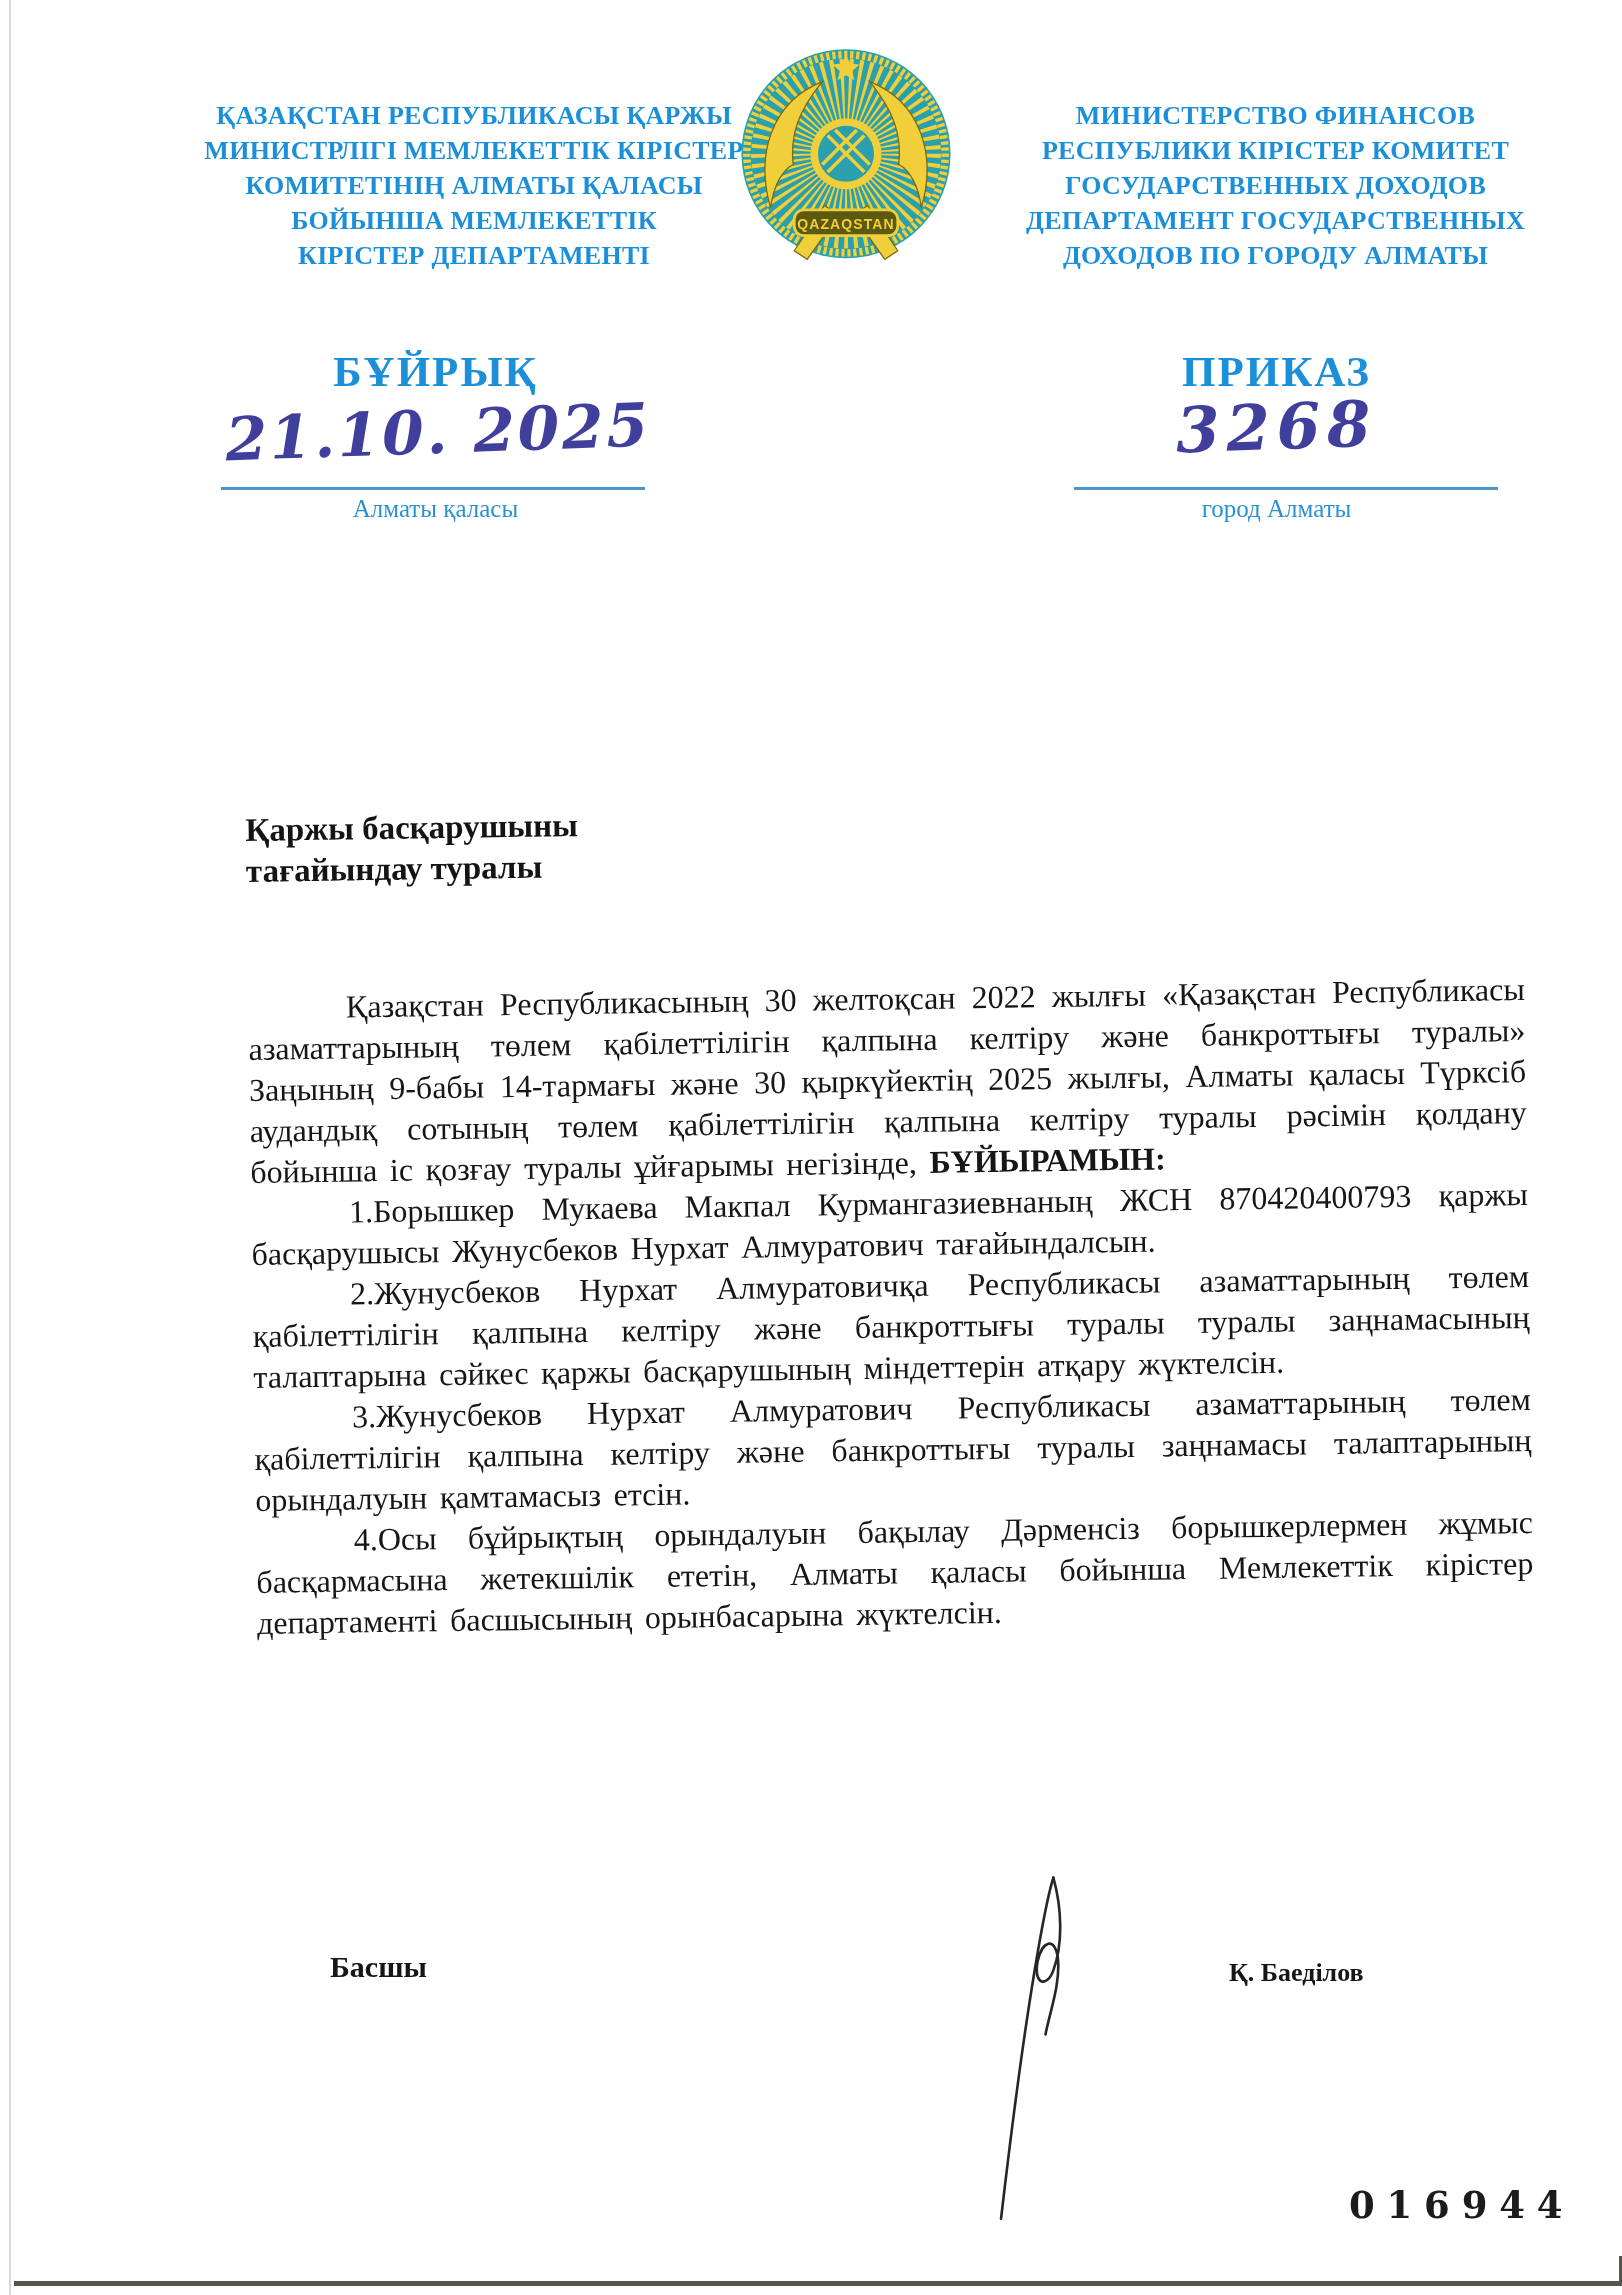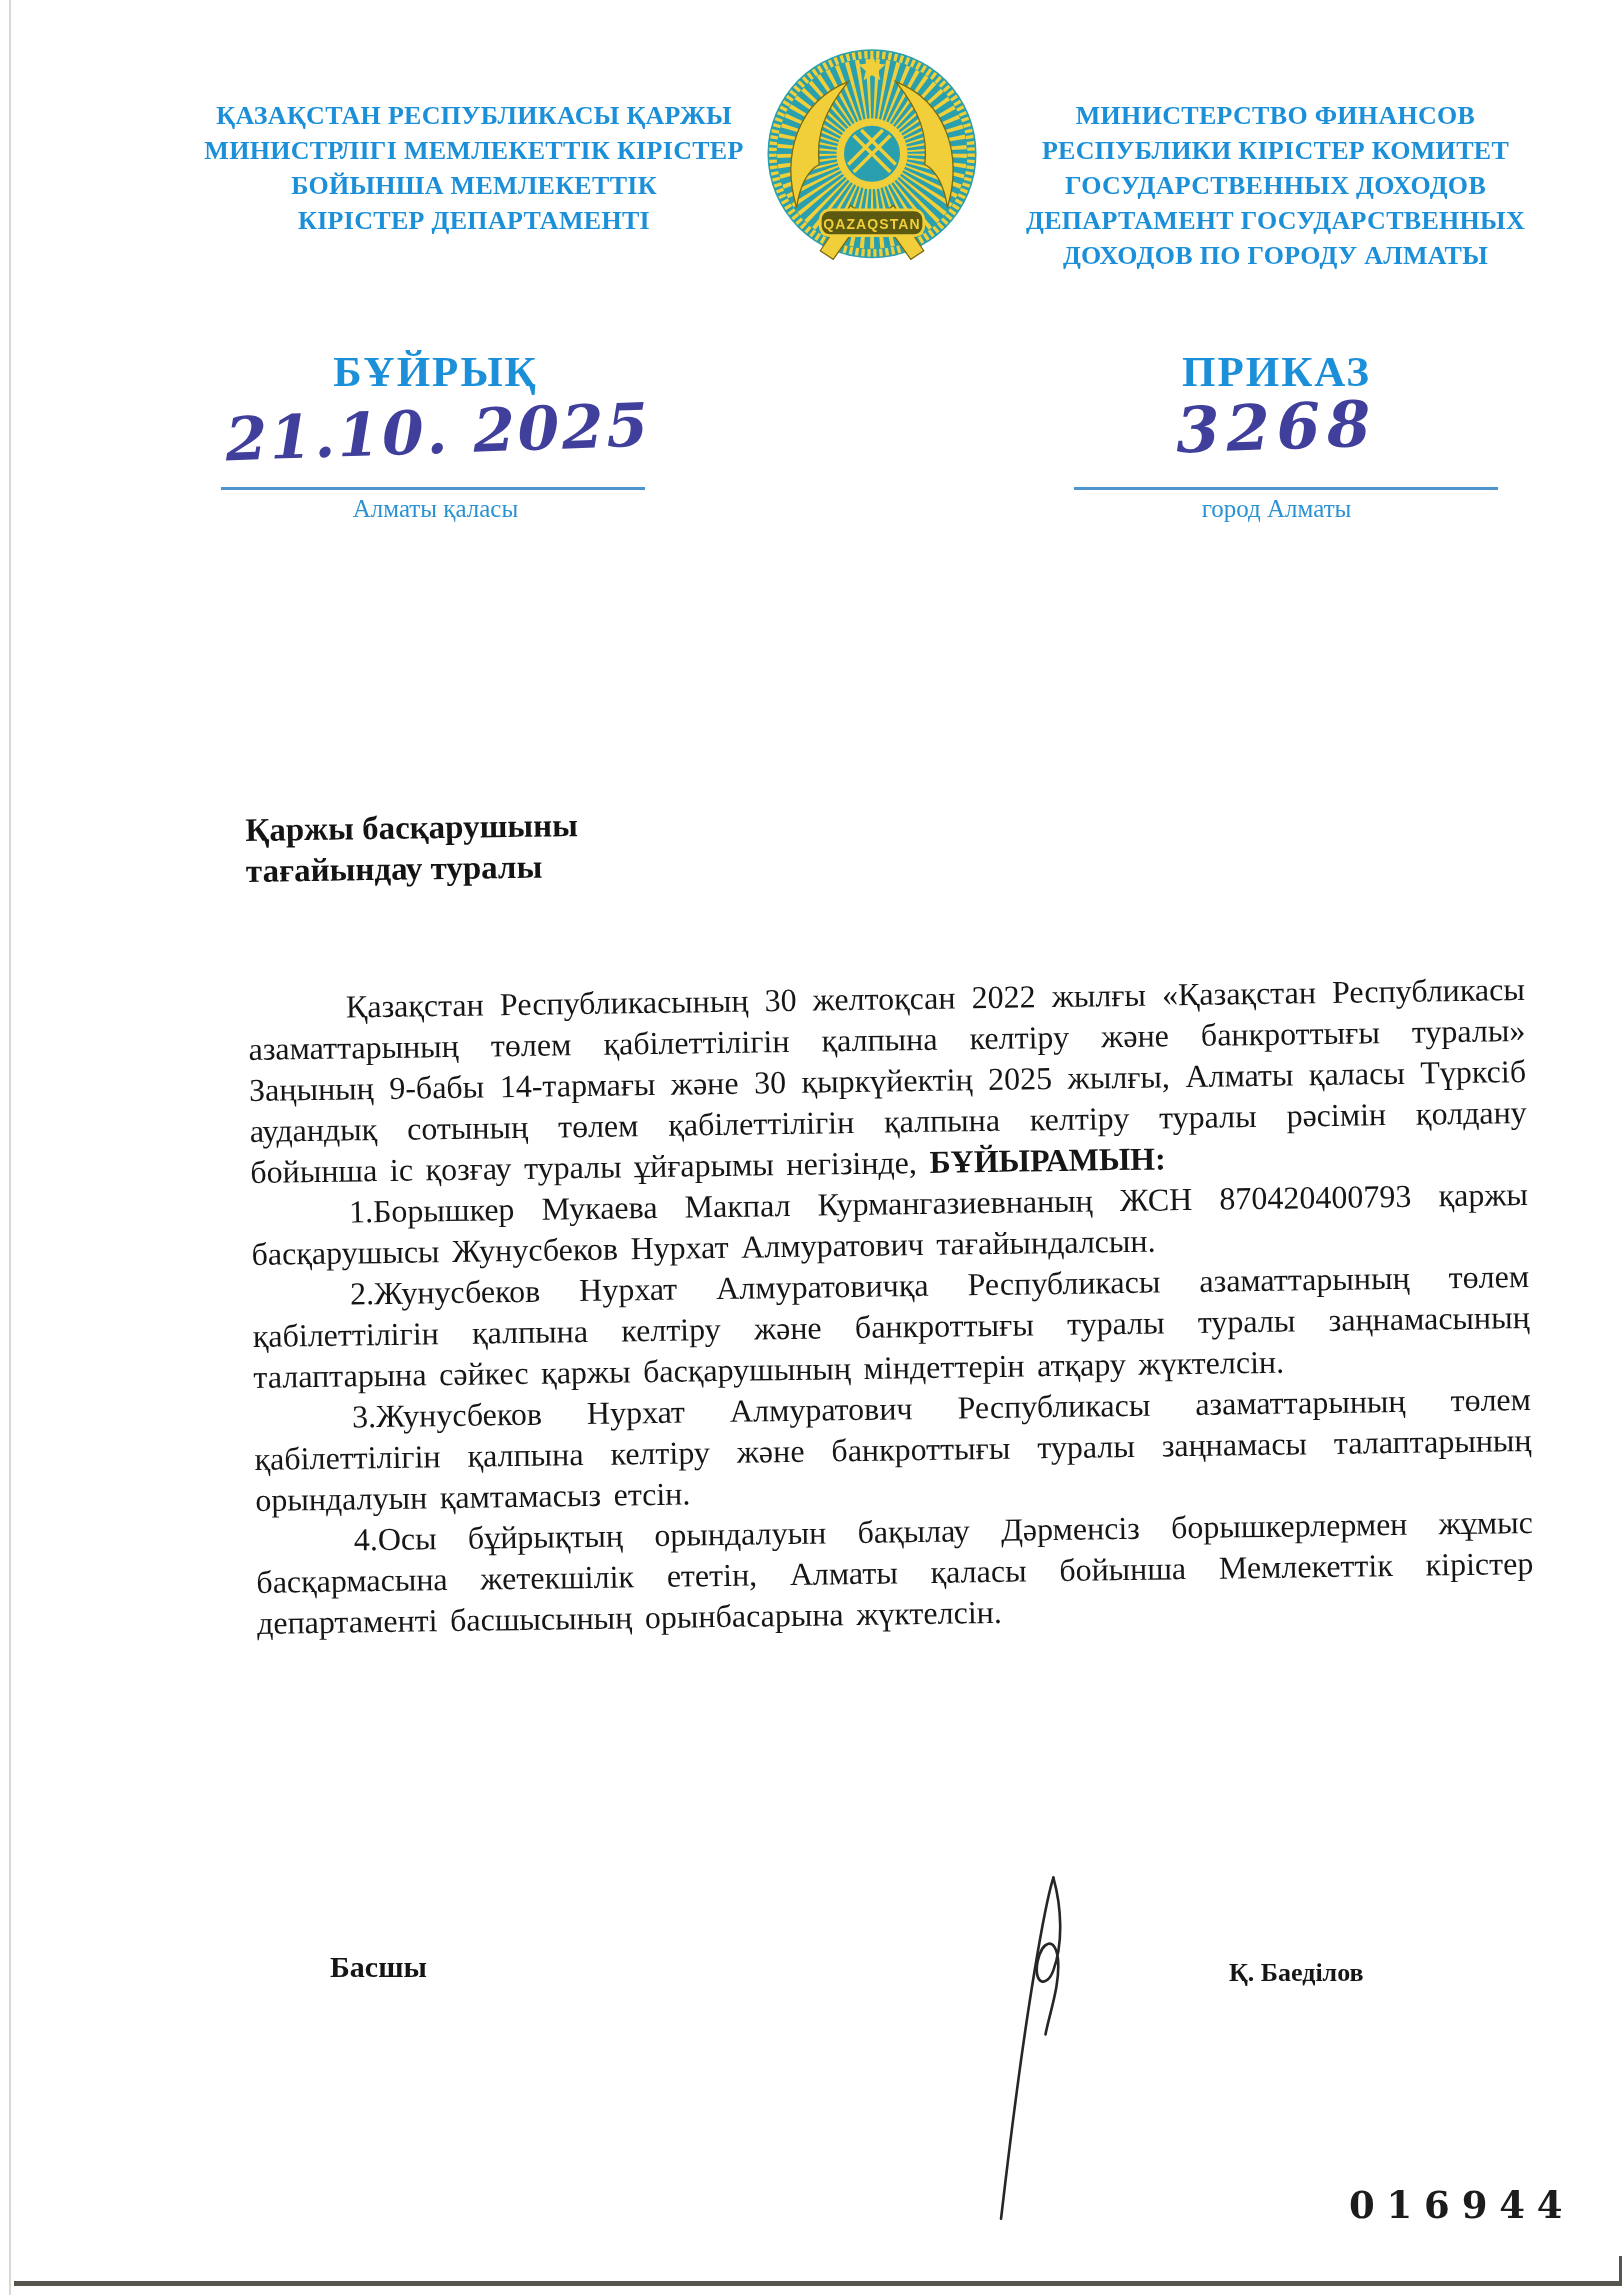--- a/index.html
+++ b/index.html
@@ -11,21 +11,21 @@
   .scan-edge-left{position:absolute;left:8.5px;top:0;width:2.6px;height:2295px;background:#d8d8d1;}
   .scan-edge-bottom{position:absolute;left:14.4px;top:2281px;width:1608px;height:4.6px;background:#55544f;}
   .scan-edge-corner{position:absolute;left:1619px;top:2256px;width:3.3px;height:29.4px;background:#55544f;}
 
   
   .org{position:absolute;top:98px;color:#1b8fd8;font-weight:bold;text-align:center;
        font-size:26px;line-height:35px;letter-spacing:0.3px;}
   .org span{display:block;}
   .org--left{left:147px;width:654px;}
   .org--right{left:955px;width:641px;}
-  .emblem{position:absolute;left:764px;top:46px;width:216px;height:222px;}
+  .emblem{position:absolute;left:738px;top:46px;width:216px;height:222px;}
 
   
   .order-heading{position:absolute;top:347px;color:#1b8fd8;font-weight:bold;
                  font-size:43px;letter-spacing:2px;text-align:center;}
   .order-heading--kk{left:239px;width:393px;}
   .order-heading--ru{left:1080px;width:393px;text-align:center;}
 
   
   .handwritten{position:absolute;color:#403f9b;font-family:"DejaVu Serif",serif;
                font-style:italic;font-weight:bold;text-align:center;transform:rotate(-2deg);}
@@ -64,20 +64,21 @@
 
 <div class="page">
 
   <div class="scan-edge-left"></div>
   <div class="scan-edge-bottom"></div>
   <div class="scan-edge-corner"></div>
 
   <div class="org org--left">
     <span>ҚАЗАҚСТАН РЕСПУБЛИКАСЫ ҚАРЖЫ</span>
     <span>МИНИСТРЛІГІ МЕМЛЕКЕТТІК КІРІСТЕР</span>
+    <span>КОМИТЕТІНІҢ АЛМАТЫ ҚАЛАСЫ</span>
     <span>БОЙЫНША МЕМЛЕКЕТТІК</span>
     <span>КІРІСТЕР ДЕПАРТАМЕНТІ</span>
   </div>
 
   <div class="emblem">
     <svg viewBox="0 0 200 206" width="216" height="222" xmlns="http://www.w3.org/2000/svg">
       <circle cx="100" cy="100" r="97" fill="#2aa0ae"></circle>
       <circle cx="100" cy="100" r="92" fill="none" stroke="#f0cf3a" stroke-width="7" stroke-dasharray="3 2.6"></circle>
       <circle cx="100" cy="100" r="58" fill="none" stroke="#f0cf3a" stroke-width="60" stroke-dasharray="2.6 3.8"></circle>
 

